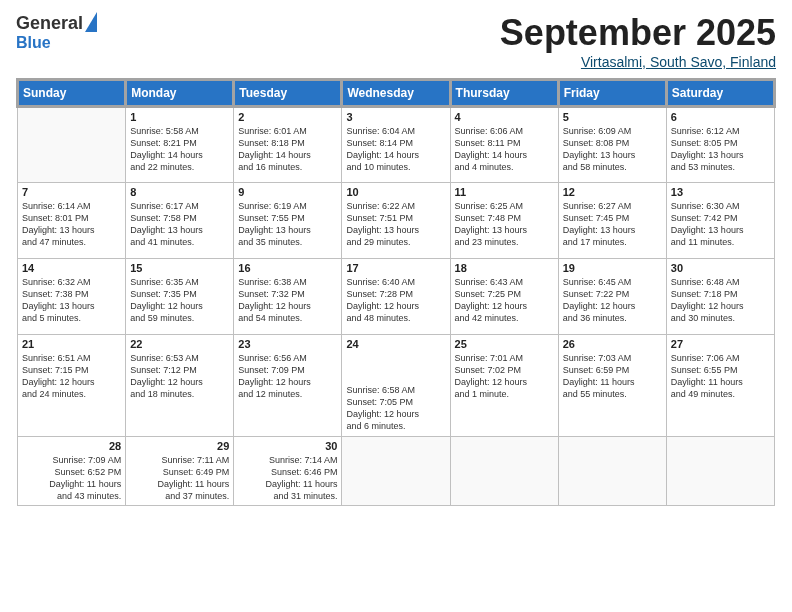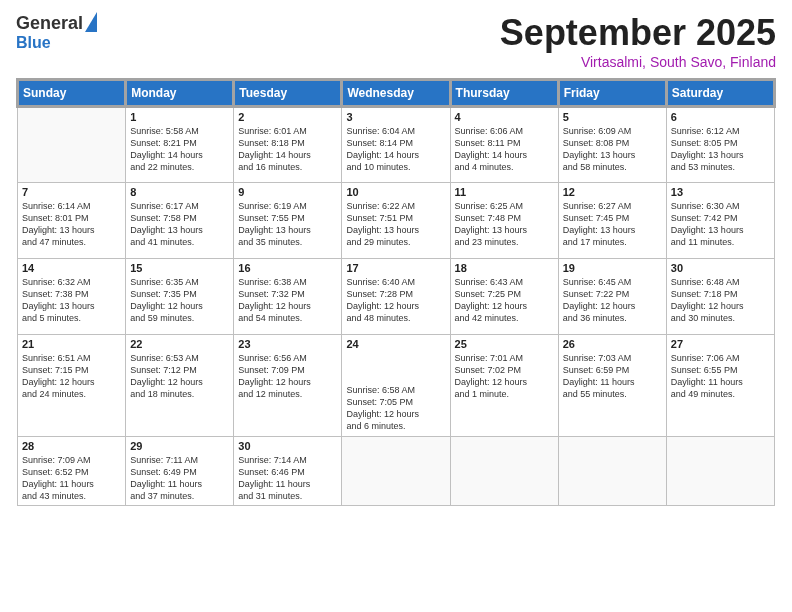--- a/index.html
+++ b/index.html
@@ -54,21 +54,22 @@
     .title-block {
       text-align: right;
     }
     .month-title {
       font-size: 36px;
       font-weight: bold;
       color: #222;
     }
     .location {
       font-size: 14px;
-      color: #a21caf;
+      color: #0c4a6e;
+      text-decoration: underline;
     }
     table {
       width: 100%;
       border-collapse: collapse;
       table-layout: fixed;
     }
     thead tr th {
       background-color: #2874c5;
       color: #fff;
       font-size: 12px;
@@ -91,20 +92,21 @@
       display: block;
       margin-bottom: 2px;
     }
     tbody tr td .day-info {
       font-size: 9px;
       line-height: 1.35;
       color: #333;
     }
     tbody tr:last-child td {
       height: 68px;
+      text-align: right;
     }
     .empty {
       background: #f9f9f9;
     }
   </style>
 </head>
 <body>
 
 <div class="page">
   <div class="header">

